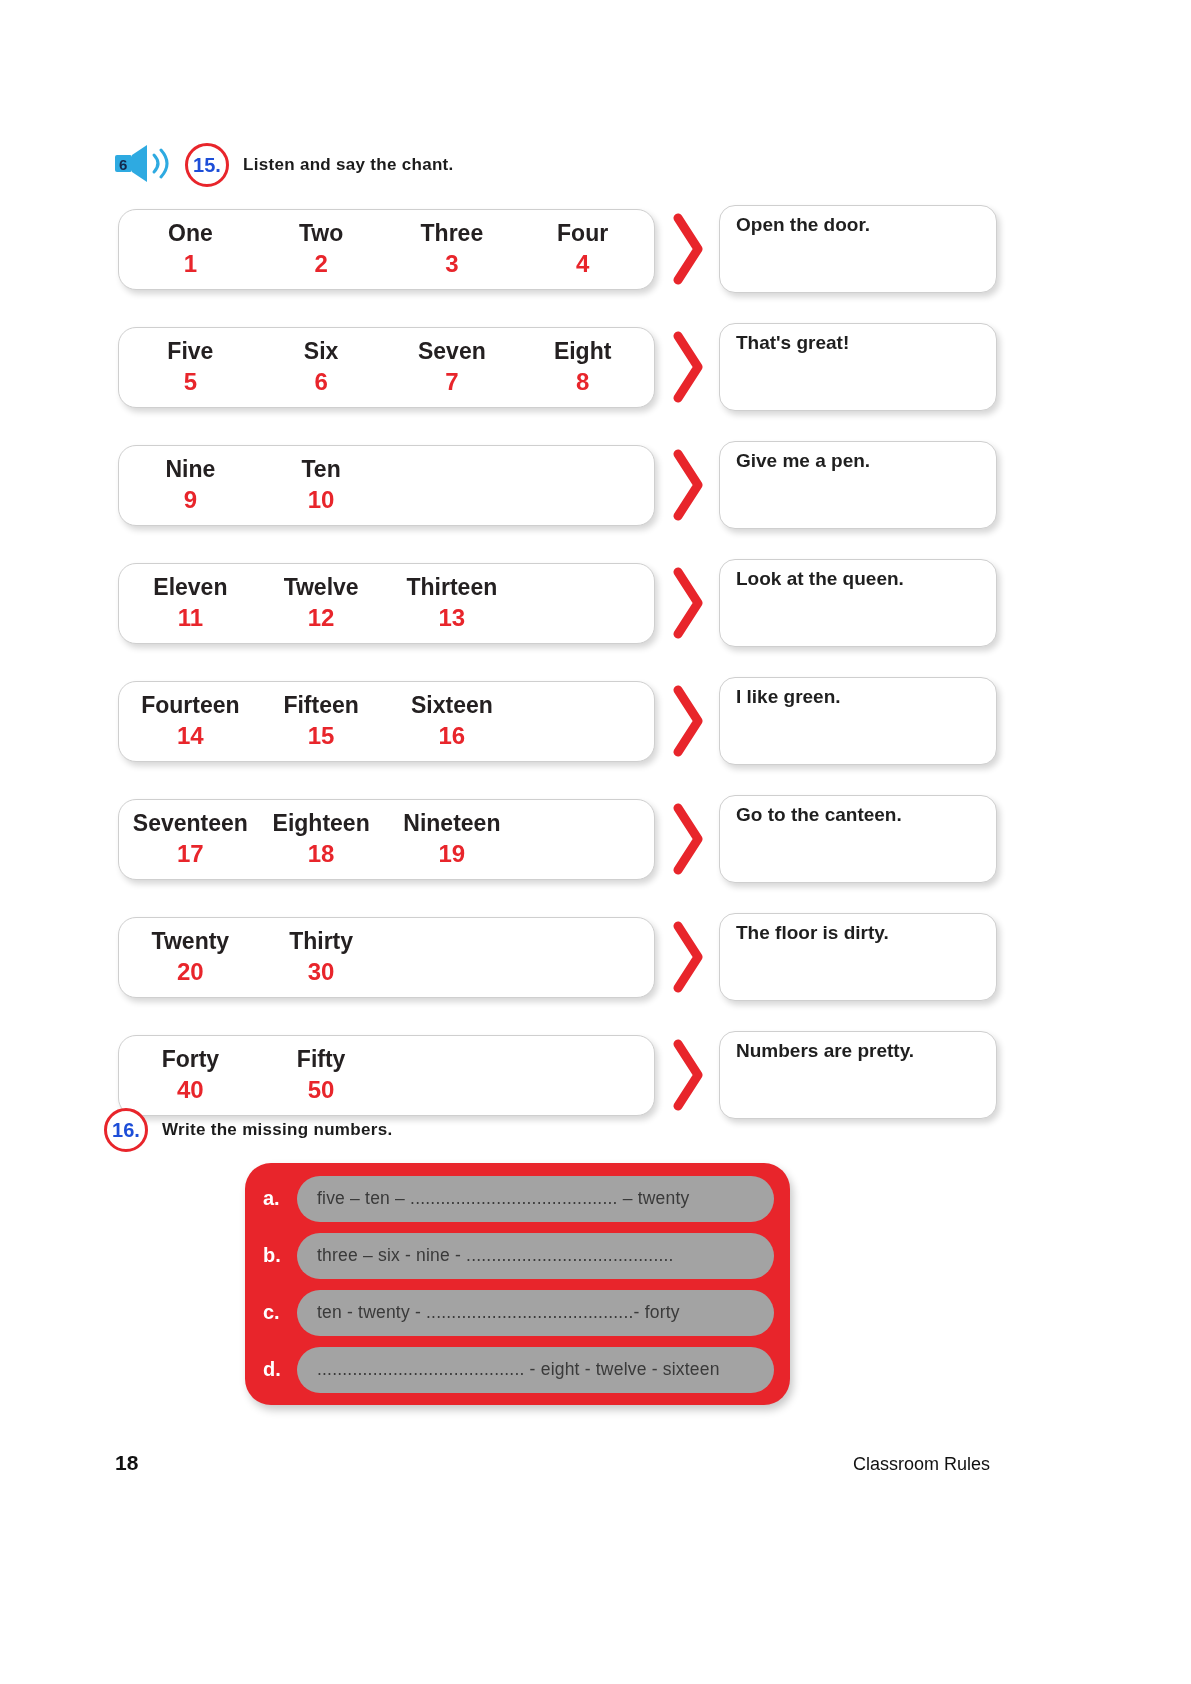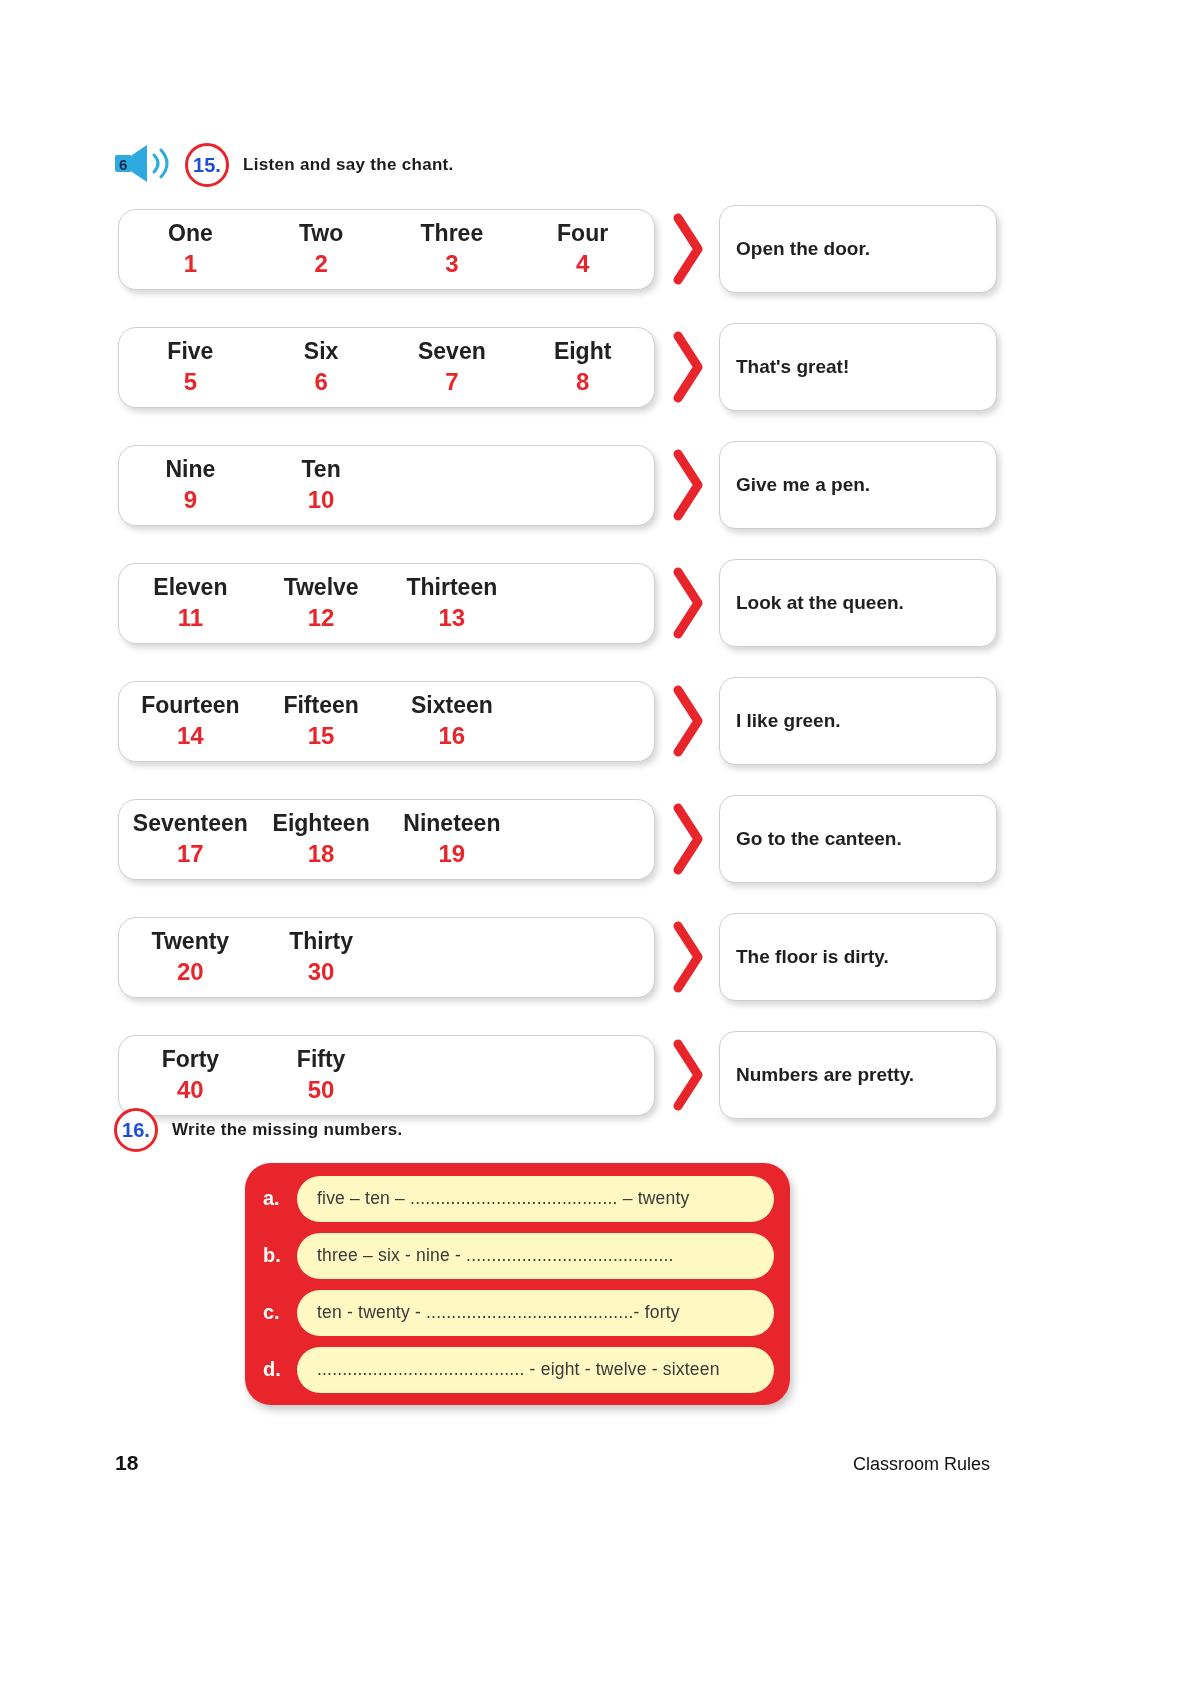--- a/index.html
+++ b/index.html
@@ -67,29 +67,28 @@
   .digit { font-size: 24px; font-weight: bold; color: #e8252b; }
   .chevron { margin: 0 16px 0 18px; flex: 0 0 auto; }
   .phrase-box {
     width: 278px;
     height: 88px;
     background: #fff;
     border: 1.5px solid #cfcfcf;
     border-radius: 16px;
     box-shadow: 3px 4px 6px rgba(0,0,0,0.16);
     display: flex;
-    align-items: center;
-    padding: 16px 16px;
+    padding: 8px 16px;
   }
   .phrase-box span { font-size: 19px; font-weight: bold; color: #1f1f1f; }
 
   
   .act16-header {
     position: absolute;
-    left: 114px;
+    left: 104px;
     top: 1108px;
     display: flex;
     align-items: center;
     gap: 10px;
   }
   .red-box {
     position: absolute;
     left: 245px;
     top: 1163px;
     width: 545px;
@@ -108,21 +107,21 @@
     width: 36px;
     flex: 0 0 auto;
     color: #ffffff;
     font-weight: bold;
     font-size: 20px;
     padding-left: 2px;
   }
   .miss-pill {
     flex: 1;
     height: 46px;
-    background: #fef9c3;
+    background: #a3a3a3;
     border-radius: 23px;
     display: flex;
     align-items: center;
     padding: 0 20px;
   }
   .miss-pill span { font-size: 17.5px; color: #3a3a3a; letter-spacing: 0.2px; }
 
   
   .footer {
     position: absolute;

